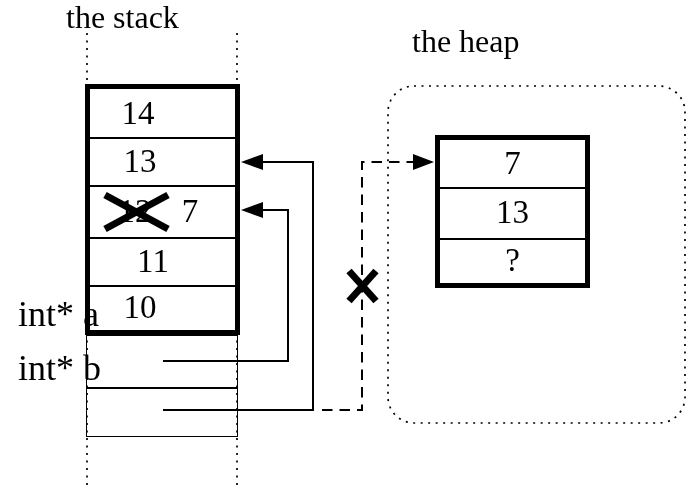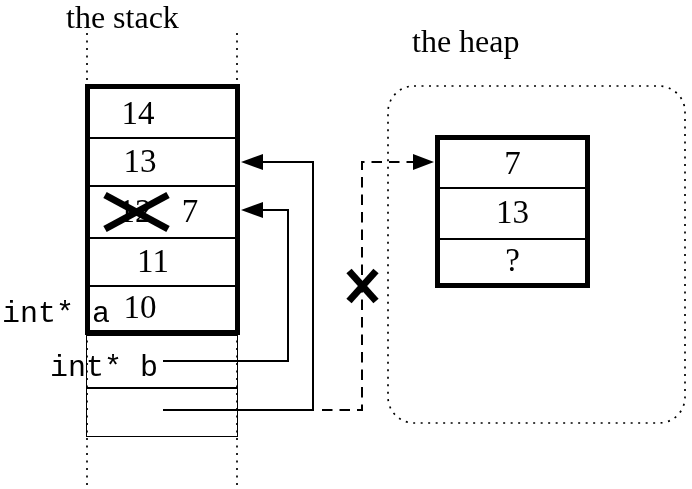--- a/index.html
+++ b/index.html
@@ -6,21 +6,21 @@
   html,body { margin:0; padding:0; background:var(--bg); }
   .canvas {
     position:relative; width:692px; height:489px; background:var(--bg);
     font-family:"Liberation Serif", serif; color:var(--ink); overflow:hidden;
   }
   .title {
     position:absolute; width:200px; 
     font-size:32px; line-height:1.1; white-space:pre;
   }
   .plabel {
-    position:absolute; left:2px; font-size:30px; line-height:30px; white-space:pre;font-family:Liberation Mono, monospace;
+    position:absolute; left:18px; font-size:36px; line-height:30px; white-space:pre;
   }
   .thickbox {
     position:absolute; border:5px solid var(--ink); background:transparent; box-sizing:content-box;
   }
   .rowsbox {
     position:absolute; border:1.6px solid var(--ink); box-sizing:border-box; background:transparent;
   }
   .divider { position:absolute; background:var(--ink); height:2px; }
   .divider.thin { height:1.6px; }
   .num {
@@ -56,21 +56,21 @@
   <div class="num" style="left:86px; top:137px; width:154px; height:48px; padding-right:46px;">13</div>
   <div class="num" style="left:100px; top:185px; width:70px; height:52px;">12</div>
   <div class="num" style="left:173px; top:185px; width:34px; height:52px;">7</div>
   <div class="num" style="left:86px; top:237px; width:154px; height:48px; padding-right:20px;">11</div>
   <div class="num" style="left:86px; top:285px; width:154px; height:45px; padding-right:46px;">10</div>
 
   <div class="rowsbox" style="left:86px; top:335px; width:152px; height:102px;"></div>
   <div class="divider thin" style="left:87px; top:387px; width:150px;"></div>
 
   <div class="plabel" style="top:299px;">int* a</div>
-  <div class="plabel" style="top:353px;margin-left:48px;">int* b</div>
+  <div class="plabel" style="top:353px;">int* b</div>
 
   <div class="thickbox" style="left:435px; top:135px; width:145px; height:143px;"></div>
   <div class="divider" style="left:440px; top:187px; width:145px;"></div>
   <div class="divider" style="left:440px; top:238px; width:145px;"></div>
 
   <div class="num" style="left:435px; top:140px; width:155px; height:47px;">7</div>
   <div class="num" style="left:435px; top:187px; width:155px; height:51px;">13</div>
   <div class="num" style="left:435px; top:238px; width:155px; height:45px;">?</div>
 
   <svg class="overlay" viewBox="0 0 692 489">

